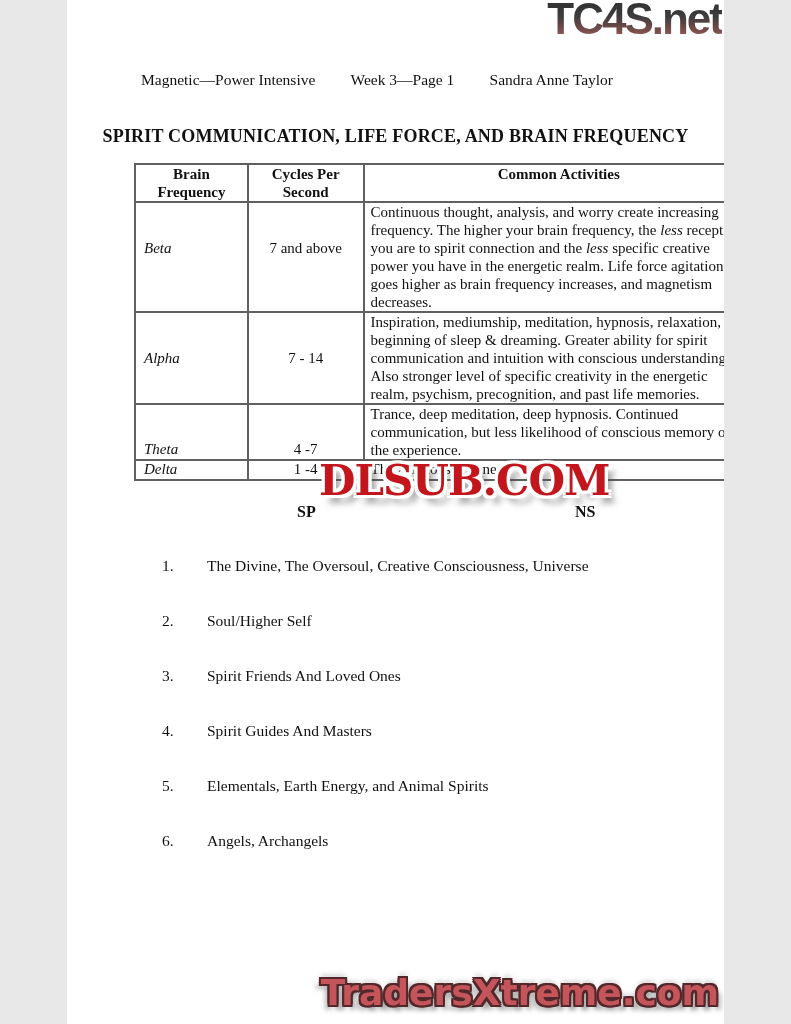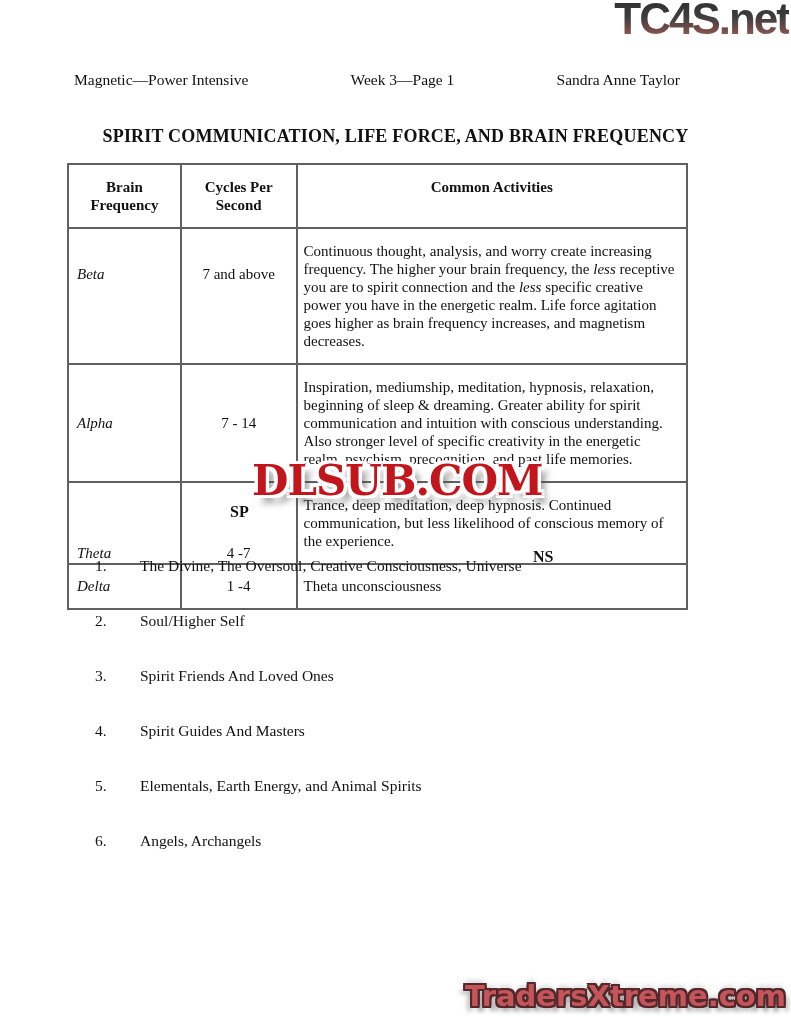--- a/index.html
+++ b/index.html
@@ -1,19 +1,19 @@
 <!DOCTYPE html>
 <html><head>
 <meta charset="utf-8">
 <style>
   * { margin: 0; padding: 0; box-sizing: border-box; }
   html, body { background: #e8e8e8; }
   .page {
     position: relative;
-    width: 791px; height: 1024px;
+    width: 657px; height: 1024px;
     margin: 0 auto;
     background: #ffffff;
     font-family: "Liberation Serif", serif;
     color: #111;
     overflow: hidden;
   }
 
   
   .tc4s-logo {
     position: absolute; top: -6px; right: 2px;
@@ -42,21 +42,21 @@
   }
 
   
   table.freq-table {
     position: absolute; top: 163px; left: 67px;
     width: 621px; border-collapse: collapse;
     font-size: 15px; line-height: 18px;
   }
   .freq-table th, .freq-table td {
     border: 2px solid #606060;
-    padding: 13px 6px;
+    padding: 0 6px;
     vertical-align: top;
   }
   .freq-table th { font-weight: bold; text-align: center; height: 37px; line-height: 18px; }
   .freq-table col.c1 { width: 113px; }
   .freq-table col.c2 { width: 116px; }
   .freq-table col.c3 { width: 392px; }
   .freq-table td.name { text-align: left; padding-left: 8px; font-style: italic; }
   .freq-table td.cycles { text-align: center; }
   .freq-table tr.r-beta  td { height: 105px; }
   .freq-table tr.r-beta  td.name,  .freq-table tr.r-beta td.cycles  { padding-top: 36px; }
@@ -66,21 +66,21 @@
   .freq-table tr.r-theta td.name,  .freq-table tr.r-theta td.cycles { vertical-align: bottom; padding-bottom: 1px; }
   .freq-table tr.r-delta td { height: 20px; line-height: 17px; border-radius: 9px; }
   .freq-table i { font-style: italic; }
 
   
   .section-heading-frag {
     position: absolute; top: 503px;
     font-weight: bold; font-size: 16px;
   }
   .frag-left  { left: 230px; }
-  .frag-right { left: 533px; margin-top: 45px; }
+  .frag-right { left: 508px; }
 
   
   .dlsub-watermark {
     position: absolute; top: 456px; left: 252px;
     font-family: "DejaVu Serif", serif;
     font-weight: bold; font-size: 42px; letter-spacing: -1px;
     color: #c3161c;
     text-shadow:
       -3px -3px 0 #fff, 3px -3px 0 #fff, -3px 3px 0 #fff, 3px 3px 0 #fff,
       -3px 0 0 #fff, 3px 0 0 #fff, 0 -3px 0 #fff, 0 3px 0 #fff,
@@ -89,21 +89,21 @@
 
   
   .spirit-list { position: absolute; top: 557px; left: 95px; font-size: 15.5px; }
   .spirit-list .row { display: flex; margin-bottom: 37px; line-height: 18px; }
   .spirit-list .num { width: 45px; }
 
   
   .tx-logo {
     position: absolute; bottom: 11px; right: 5px;
     font-family: "DejaVu Sans", sans-serif;
-    font-weight: bold; font-size: 29px; letter-spacing: 0px;
+    font-weight: bold; font-size: 36px; letter-spacing: 0px;
     color: #c4565b;
     text-shadow:
       -2px -2px 0 #53282b, 2px -2px 0 #53282b, -2px 2px 0 #53282b, 2px 2px 0 #53282b,
       -2px 0 0 #53282b, 2px 0 0 #53282b, 0 -2px 0 #53282b, 0 2px 0 #53282b,
       -5px 5px 4px rgba(120,120,120,0.45), 5px 5px 4px rgba(120,120,120,0.45),
       0 -5px 4px rgba(150,150,150,0.35);
   }
 </style>
 </head>
 <body>

